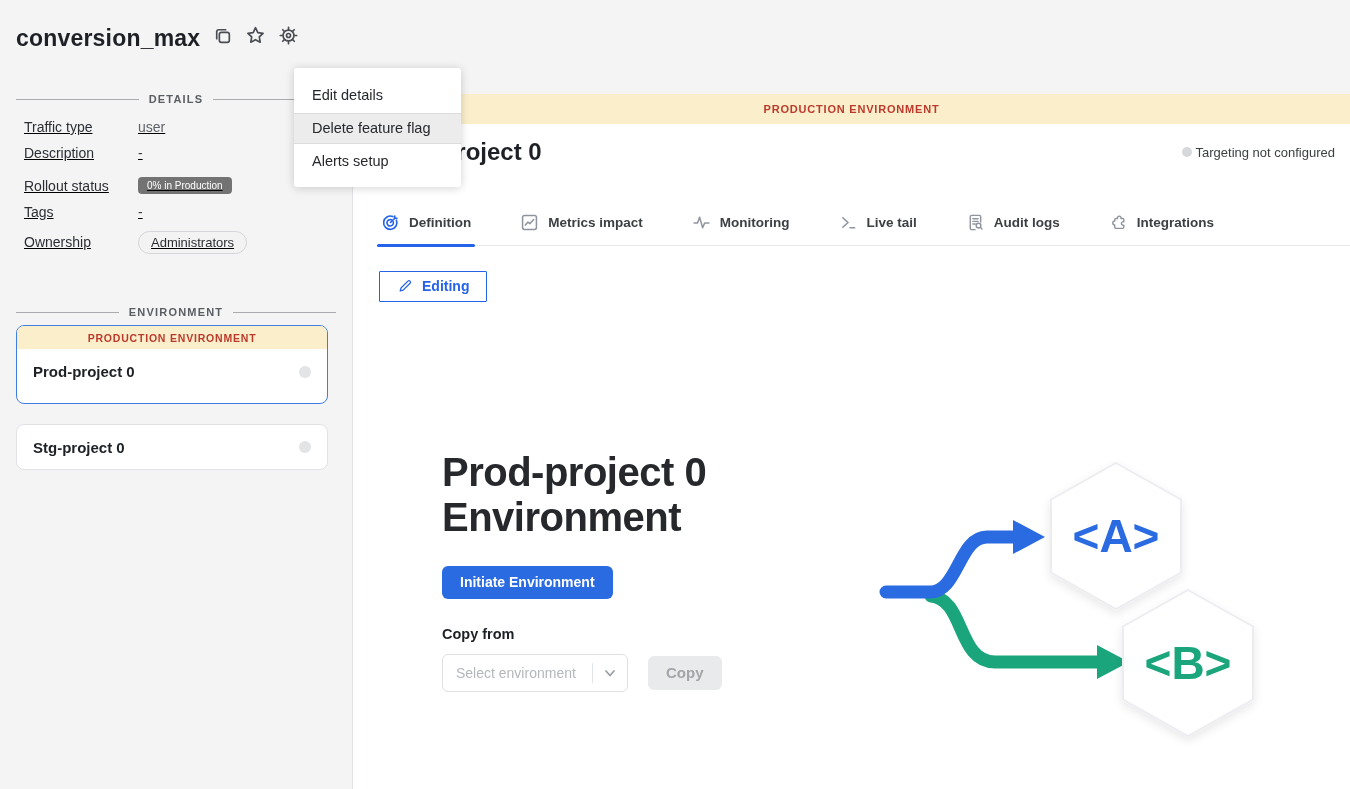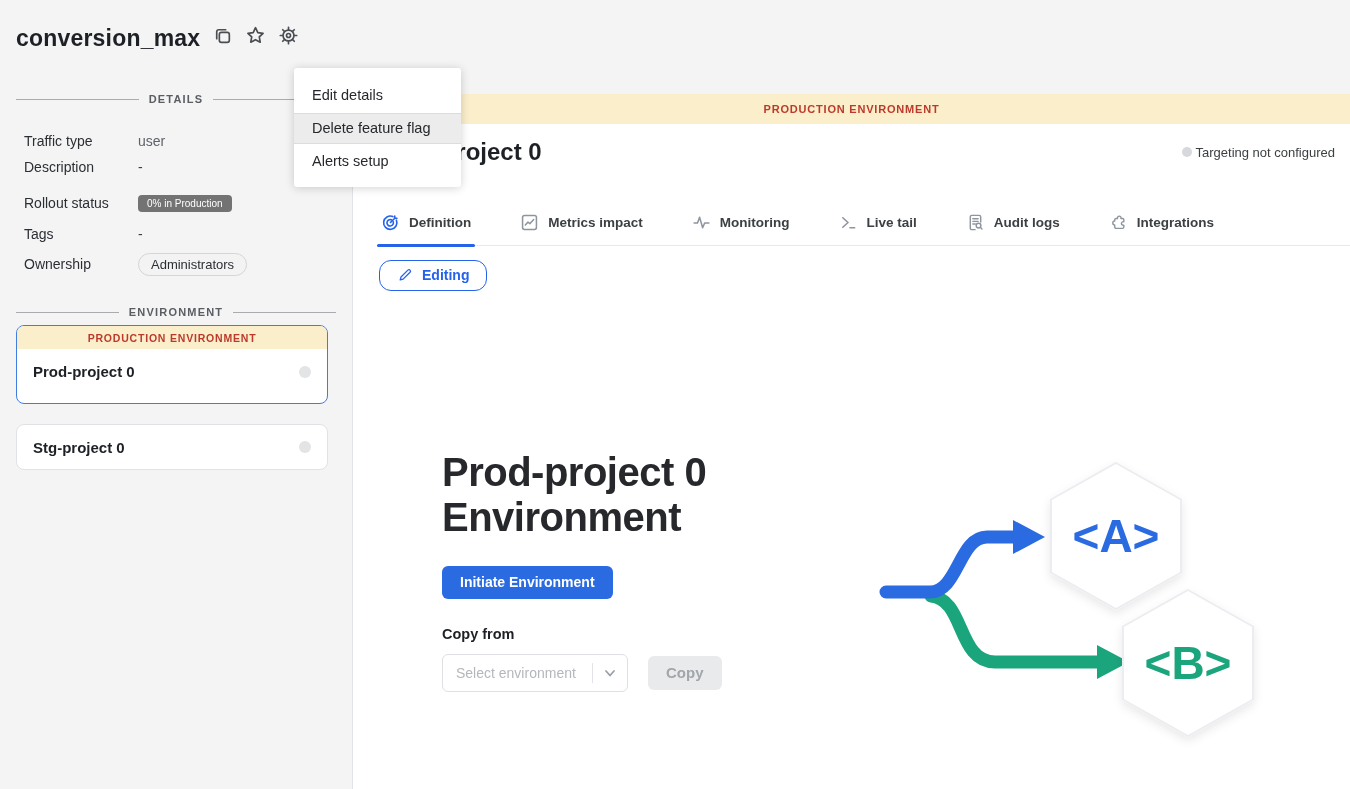--- a/index.html
+++ b/index.html
@@ -12,28 +12,28 @@
   .hicon svg { width:100%; height:100%; display:block; }
 
   
   .sidebar { position:absolute; top:0; left:0; width:352px; height:789px; }
   .sec-head { position:relative; display:flex; align-items:center; gap:10px; margin:0 16px; }
   .sec-head .line { flex:1; height:1px; background:#a9abae; }
   .sec-head .sec-label { font-size:11px; font-weight:700; letter-spacing:1.2px; color:#5a5d62; }
   .details-head { position:absolute; top:93px; left:0; right:0; }
   .env-head { position:absolute; top:306px; left:0; right:0; }
 
-  .detail-rows { position:absolute; top:128px; left:24px; right:16px; }
+  .detail-rows { position:absolute; top:114px; left:24px; right:16px;text-decoration:underline; }
   .drow { display:flex; align-items:center; min-height:26px; }
   .dlabel { width:114px; font-size:14px; color:#2b2e33; }
   .dvalue { font-size:14px; color:#5f6368; }
   .dvalue.dash { color:#3c4043; }
   .badge-dark { background:#737373; color:#fff; font-size:10px; padding:3px 9px; border-radius:4px; }
   .pill { background:#f3f3f4; border:1px solid #d4d5d8; color:#2b2e33; font-size:13px; padding:3px 12px; border-radius:999px; }
-  .drow.badge-row { margin-top:10px; margin-bottom:5px; }
+  .drow.badge-row { margin-top:2px; margin-bottom:5px;align-items:flex-end; }
   .drow.pill-row { margin-top:4px; }
 
   .env-card { position:absolute; left:16px; width:312px; background:#fff; border:1px solid #e1e2e5; border-radius:8px; overflow:hidden; cursor:pointer; }
   .env-card.selected { border:1px solid #3f7de0; top:325px; height:79px; }
   .env-card.plain { top:424px; height:46px; }
   .card-banner { background:#fbeecb; text-align:center; font-size:10.5px; font-weight:700; letter-spacing:.8px; color:#bc3a2c; padding:6px 0 5px; }
   .card-body { display:flex; align-items:center; justify-content:space-between; padding:0 16px; height:45px; }
   .env-card.plain .card-body { height:44px; }
   .card-name { font-size:15px; font-weight:700; color:#1d2025; }
   .gray-dot { width:12px; height:12px; border-radius:50%; background:#e3e4e6; }
@@ -49,21 +49,21 @@
 
   .tabs-wrap { position:absolute; top:113px; left:26px; right:0; border-bottom:1px solid #e8e9eb; }
   .tabs { display:flex; gap:45px; }
   .tab { display:flex; align-items:center; gap:9px; padding:6px 2px 13px; cursor:pointer; position:relative; }
   .tab-label { font-size:13.5px; font-weight:700; color:#3c4043; }
   .tab-ic { width:19px; height:19px; color:#8f959e; }
   .tab-ic svg { width:100%; height:100%; display:block; }
   .tab.active .tab-ic { color:#2563eb; }
   .tab.active::after { content:""; position:absolute; left:-2px; right:-2px; bottom:-2px; height:3px; background:#2563eb; border-radius:2px; }
 
-  .editing-btn { position:absolute; top:166px; left:26px; display:flex; align-items:center; gap:9px; border:1.5px solid #2563eb; background:#fff; border-radius:12px; padding:6px 17px 7px; cursor:pointer; }
+  .editing-btn { position:absolute; top:177px; left:26px; display:flex; align-items:center; gap:9px; border:1.5px solid #2563eb; background:#fff; border-radius:1px; padding:6px 17px 7px; cursor:pointer; }
   .editing-btn .pen { width:16px; height:16px; color:#2563eb; }
   .editing-btn .pen svg { display:block; width:100%; height:100%; }
   .editing-label { font-size:14px; font-weight:700; color:#2563eb; }
 
   
   .empty-state { position:absolute; top:356px; left:89px; width:420px; }
   .es-title { font-size:40px; line-height:45px; font-weight:700; color:#26282c; letter-spacing:-.5px; }
   .es-desc { margin-top:27px; font-size:14px; line-height:19px; color:#3f4449; max-width:375px; }
   .initiate-btn { margin-top:26px; display:inline-block; background:#2b6be2; color:#fff; font-size:14px; font-weight:700; border:none; border-radius:6px; padding:8px 18px 9px; cursor:pointer; }
   .copy-from { margin-top:27px; font-size:14.5px; font-weight:700; color:#1d2025; }

